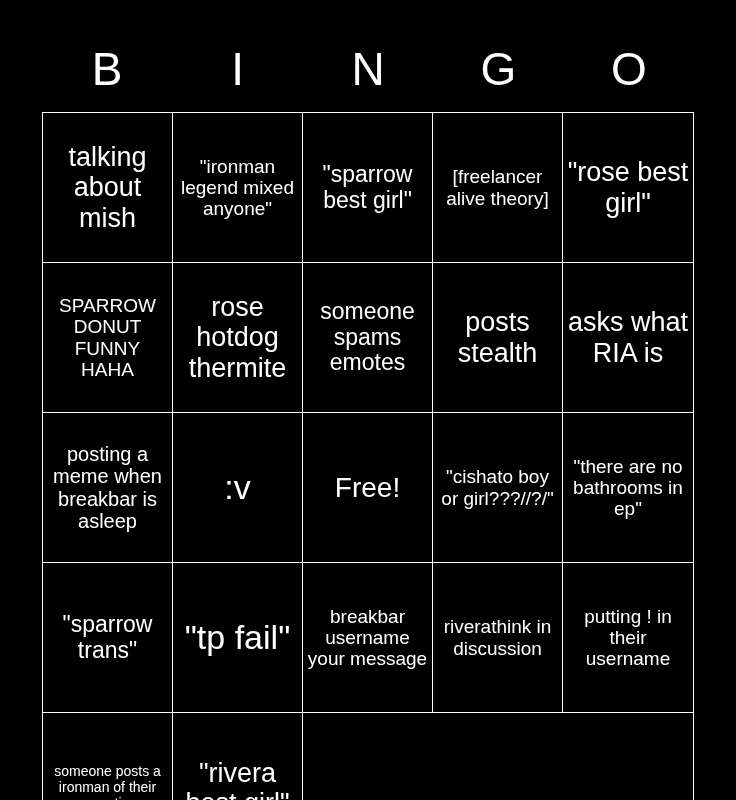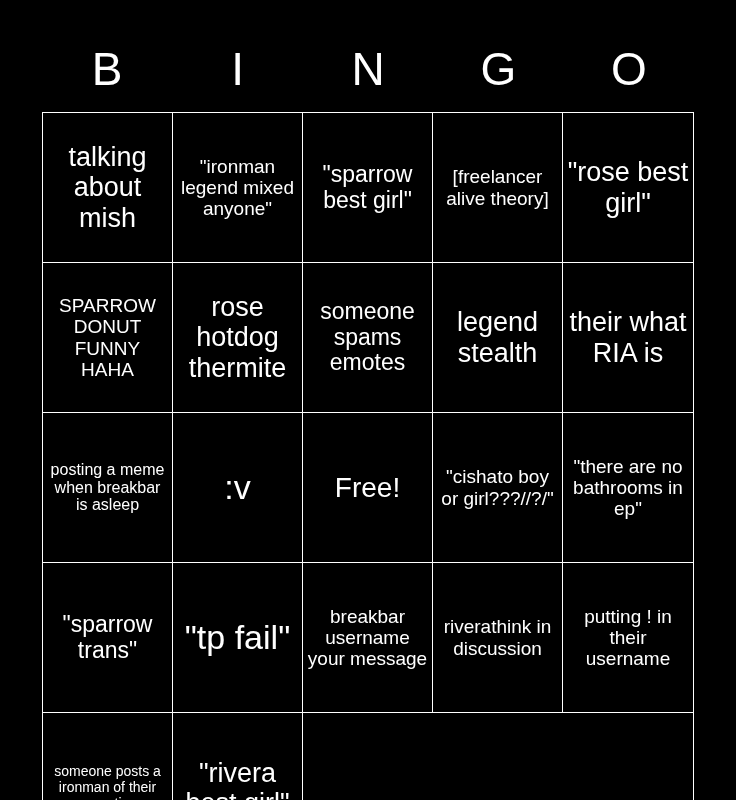--- a/index.html
+++ b/index.html
@@ -67,21 +67,21 @@
     background: #000000;
     color: #ffffff;
     line-height: 1.12;
     word-wrap: break-word;
   }
   .cell:nth-child(5n) { border-right: none; }
   .cell:nth-child(n+21) { border-bottom: none; }
 
   
   .fs-xs { font-size: 14px; }
-  .fs-sm { font-size: 16px; }
+  .fs-sm { font-size: 20px; }
   .fs-md { font-size: 19px; }
   .fs-lg { font-size: 23px; }
   .fs-xl { font-size: 27px; }
   .fs-2xl { font-size: 34px; }
   .fs-3xl { font-size: 28px; }
 </style>
 </head>
 <body>
 
 <div id="bingo-card">
@@ -97,22 +97,22 @@
   <div id="grid">
     <div class="cell fs-xl">talking about mish</div>
     <div class="cell fs-md">"ironman legend mixed anyone"</div>
     <div class="cell fs-lg">"sparrow best girl"</div>
     <div class="cell fs-md">[freelancer alive theory]</div>
     <div class="cell fs-xl">"rose best girl"</div>
 
     <div class="cell fs-md">SPARROW DONUT FUNNY HAHA</div>
     <div class="cell fs-xl">rose hotdog thermite</div>
     <div class="cell fs-lg">someone spams emotes</div>
-    <div class="cell fs-xl">legend stealth</div>
-    <div class="cell fs-xl">their what RIA is</div>
+    <div class="cell fs-xl">posts stealth</div>
+    <div class="cell fs-xl">asks what RIA is</div>
 
     <div class="cell fs-sm">posting a meme when breakbar is asleep</div>
     <div class="cell fs-2xl">:v</div>
     <div class="cell fs-3xl">Free!</div>
     <div class="cell fs-md">"cishato boy or girl???//?/"</div>
 
     <div class="cell fs-md">"there are no bathrooms in ep"</div>
     <div class="cell fs-lg">"sparrow trans"</div>
     <div class="cell fs-2xl">"tp fail"</div>
 

